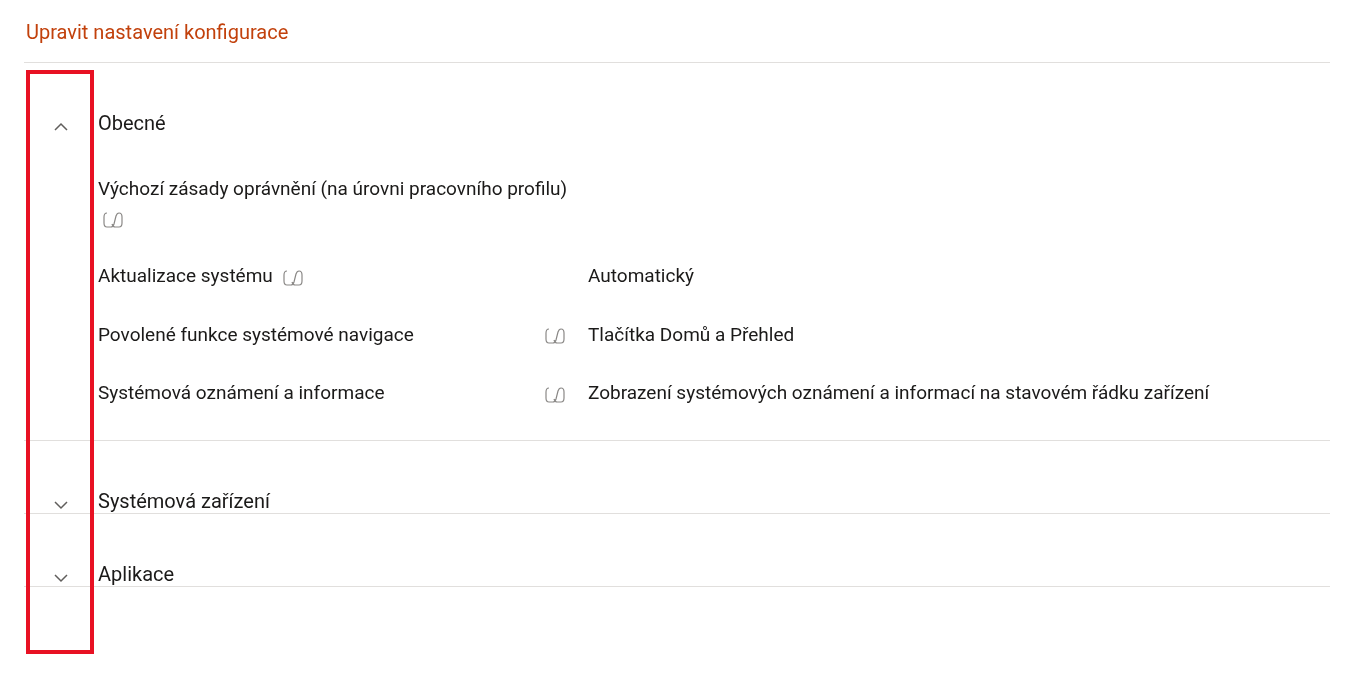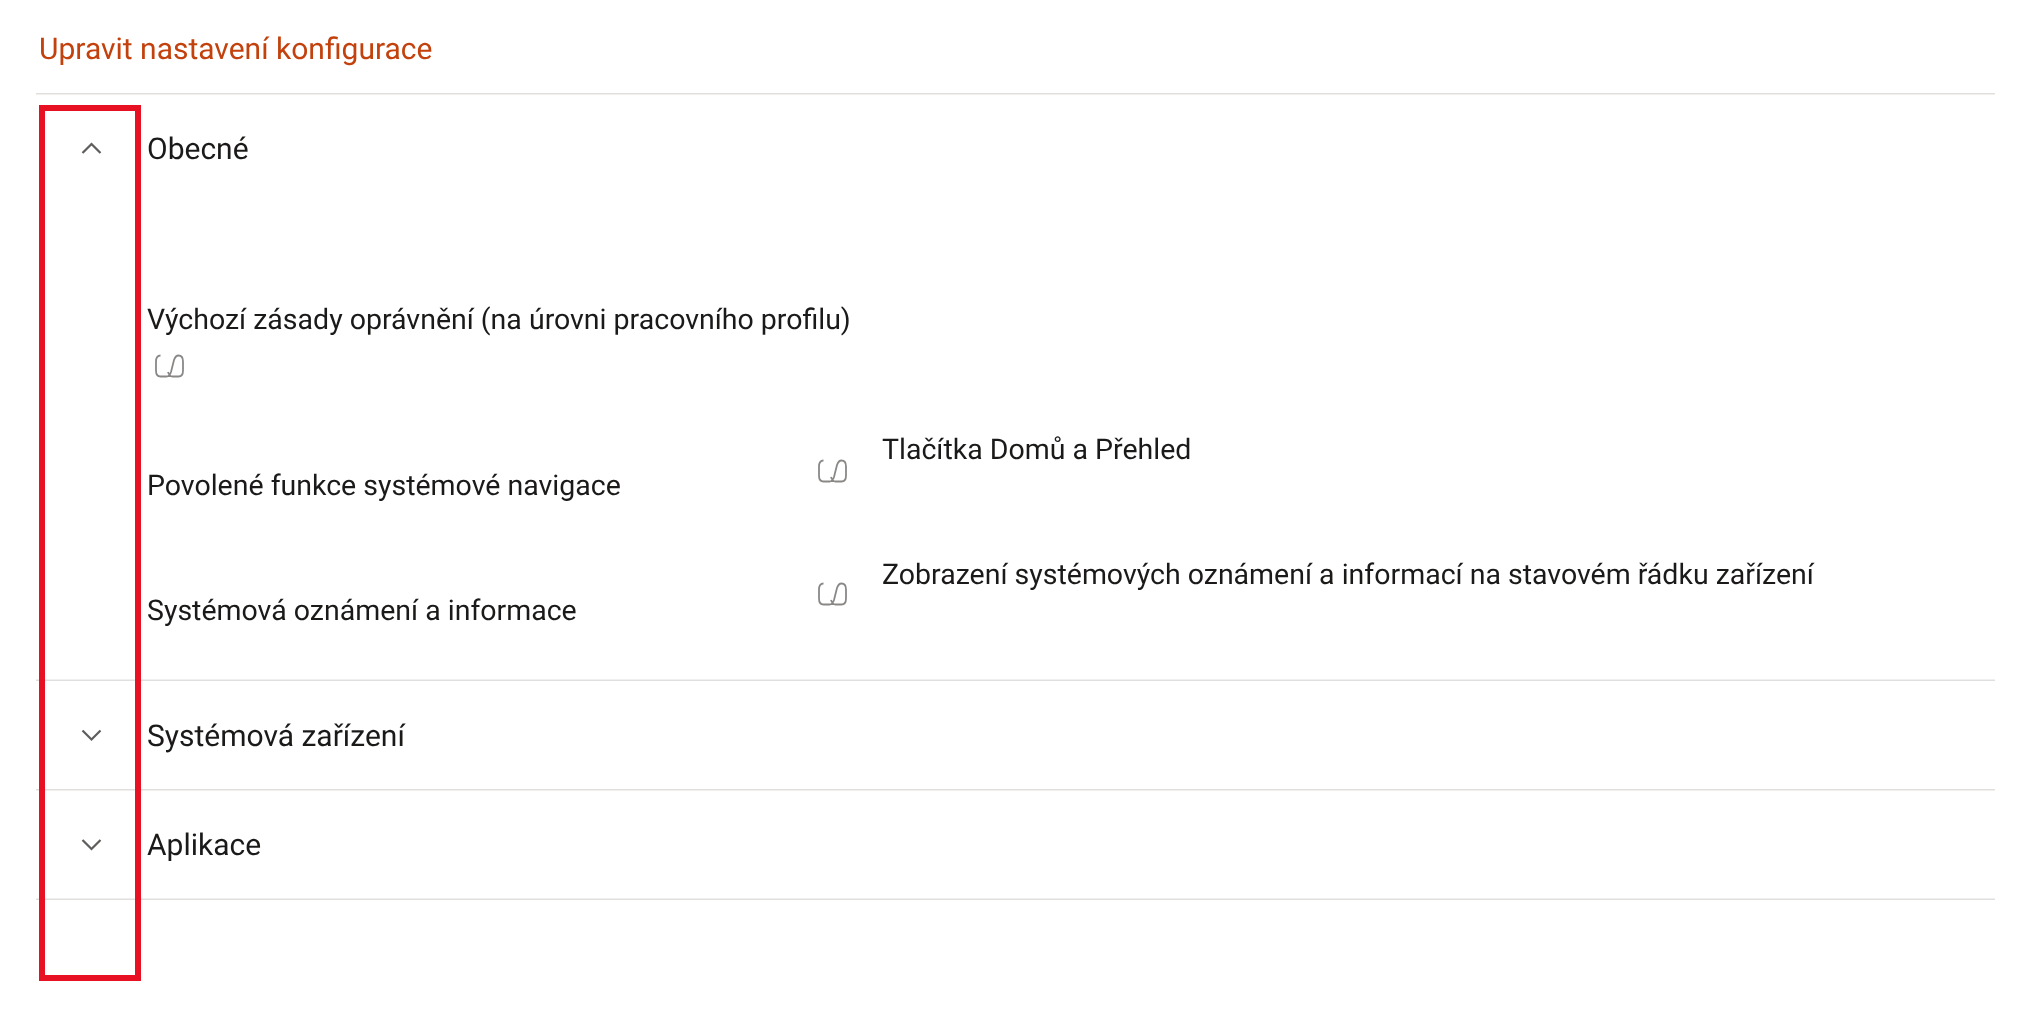--- a/index.html
+++ b/index.html
@@ -29,21 +29,21 @@
       border: 4px solid #e81123;
       pointer-events: none;
       z-index: 10;
     }
     .section {
       border-bottom: 1px solid #e1dfdd;
       position: relative;
     }
     .section-header {
       display: flex;
-      align-items: center;
+      align-items: flex-end;
       min-height: 72px;
       cursor: pointer;
       padding: 0;
     }
     .chevron-cell {
       width: 74px;
       display: flex;
       align-items: center;
       justify-content: center;
       flex-shrink: 0;
@@ -77,21 +77,20 @@
       flex-shrink: 0;
       display: flex;
       align-items: flex-start;
       gap: 8px;
       padding-right: 20px;
     }
     .setting-label {
       font-size: 19px;
       color: #1b1a19;
       line-height: 1.5;
-      margin-top: 24px;
     }
     .copilot-icon {
       display: inline-flex;
       align-items: center;
       justify-content: center;
       width: 26px;
       height: 22px;
       flex-shrink: 0;
       margin-top: 3px;
     }
@@ -148,20 +147,33 @@
             <span>Výchozí zásady oprávnění (na úrovni pracovního profilu)</span>
             <span class="copilot-icon inline-icon">
               <svg viewBox="0 0 24 20">
                   <path d="M6 3 Q3 3 3 7 L3 13 Q3 17 6 17 L10 17 Q12 17 13 14 L15 6 Q16 3 18 3 Q21 3 21 7 L21 13 Q21 17 18 17 L14 17 Q12 17 11 14"></path>
                 </svg>
             </span>
           </span>
         </div>
       </div>
 
+      <div class="setting-row">
+        <div class="setting-label-col">
+          <span class="setting-label">
+            <span>Aktualizace systému</span>
+            <span class="copilot-icon inline-icon">
+              <svg viewBox="0 0 24 20">
+                  <path d="M6 3 Q3 3 3 7 L3 13 Q3 17 6 17 L10 17 Q12 17 13 14 L15 6 Q16 3 18 3 Q21 3 21 7 L21 13 Q21 17 18 17 L14 17 Q12 17 11 14"></path>
+                </svg>
+            </span>
+          </span>
+        </div>
+        <div class="setting-value-col">Automatický</div>
+      </div>
 
       <div class="setting-row">
         <div class="setting-label-col">
           <div class="label-with-trailing-icon">
             <span class="setting-label">Povolené funkce systémové navigace</span>
             <span class="copilot-icon">
               <svg viewBox="0 0 24 20">
                   <path d="M6 3 Q3 3 3 7 L3 13 Q3 17 6 17 L10 17 Q12 17 13 14 L15 6 Q16 3 18 3 Q21 3 21 7 L21 13 Q21 17 18 17 L14 17 Q12 17 11 14"></path>
                 </svg>
             </span>

